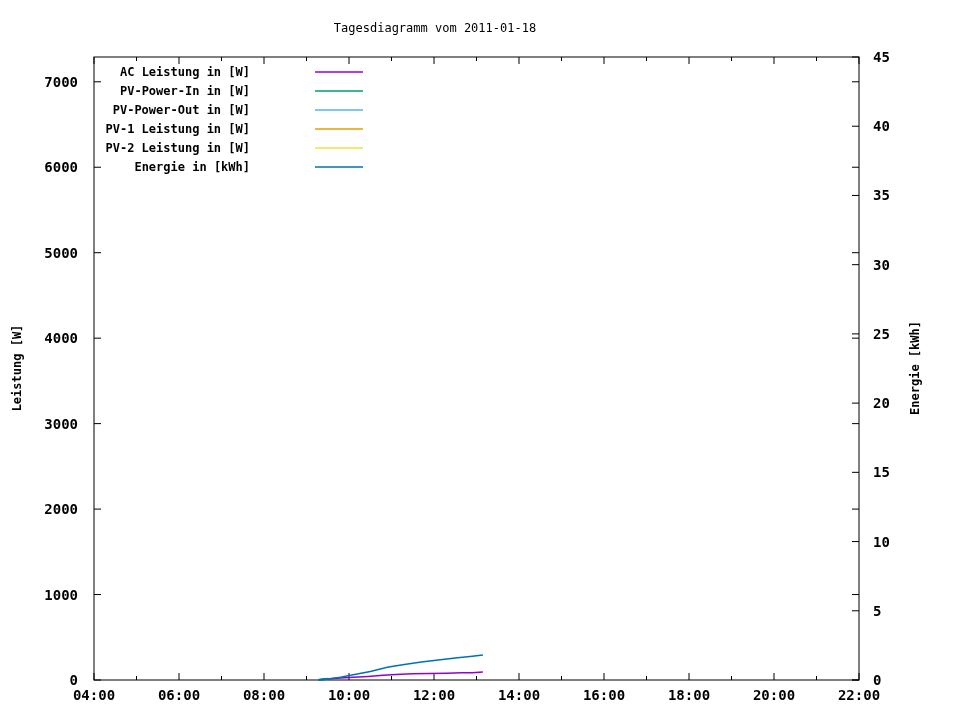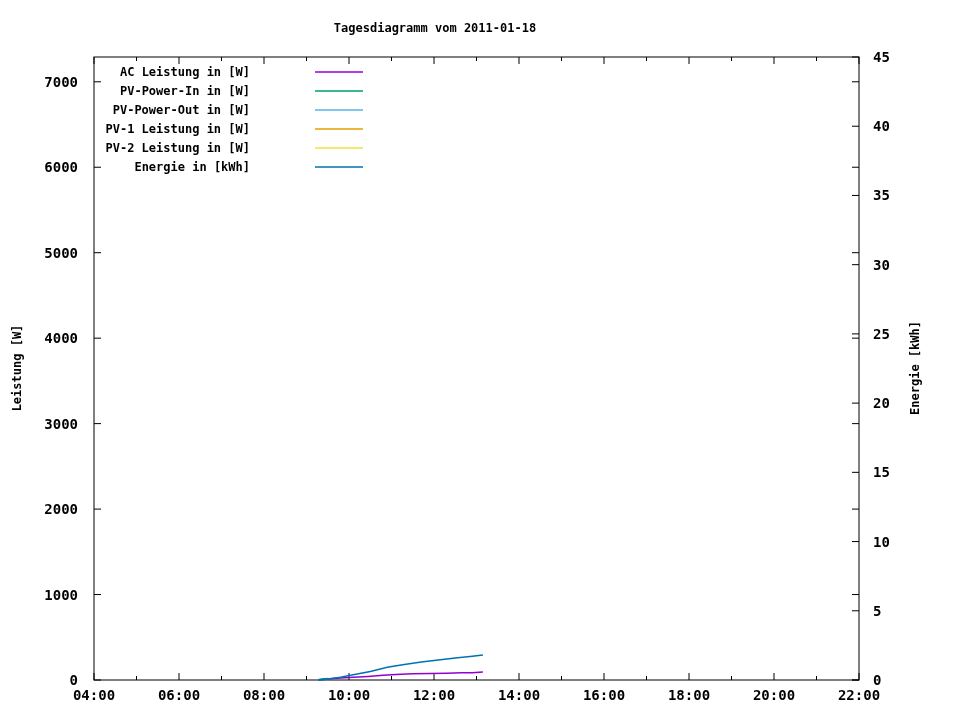--- a/index.html
+++ b/index.html
@@ -7,21 +7,21 @@
   body {
     background: #ffffff;
     font-family: "DejaVu Sans Mono", "Liberation Mono", monospace;
     position: relative;
     overflow: hidden;
   }
   .canvas { position: absolute; left: 0; top: 0; width: 960px; height: 720px; }
   #plot { position: absolute; left: 0; top: 0; }
   .chart-title {
     position: absolute; left: 0; top: 21px; width: 870px;
-    text-align: center; font-size: 12px; font-weight: bold; color: #000;
+    text-align: center; font-size: 12px; font-weight: normal; color: #000;
     letter-spacing: 0;
   }
   .ylabel {
     position: absolute; width: 200px; height: 16px;
     text-align: center; font-size: 12px; font-weight: bold; color: #000;
     transform: rotate(-90deg); transform-origin: center;
   }
   .ylabel-left  { left: -82px; top: 360px; }
   .ylabel-right { left: 816px; top: 360px; }
   text { font-family: "DejaVu Sans Mono", "Liberation Mono", monospace; font-weight: bold; fill: #000; }

